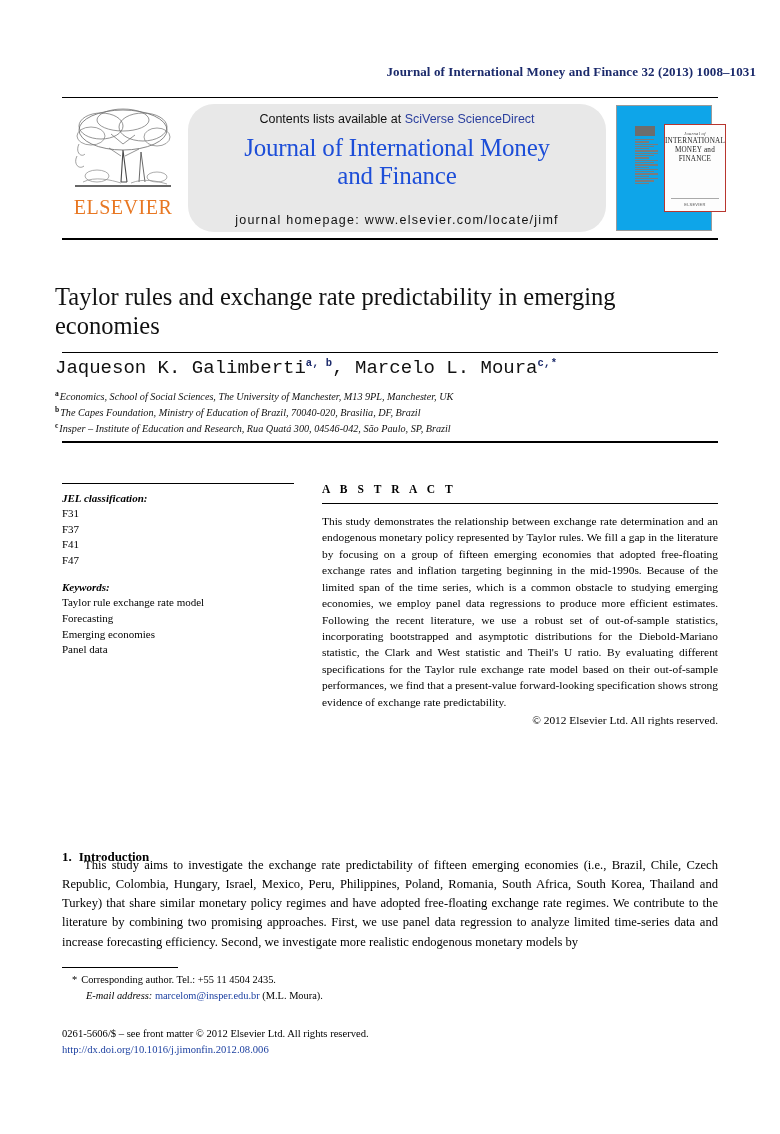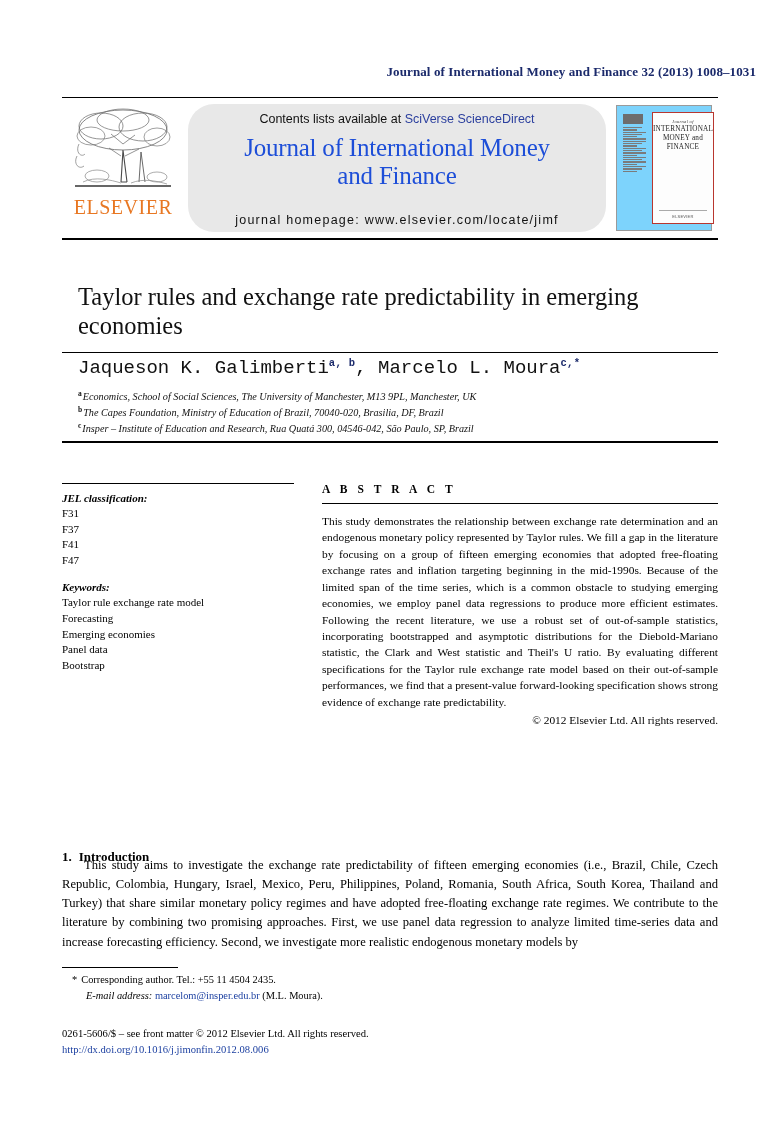--- a/index.html
+++ b/index.html
@@ -111,25 +111,25 @@
   .cover-block {
     width: 108px;
     flex: 0 0 108px;
     display: flex;
     align-items: center;
     justify-content: center;
   }
   .cover {
     width: 96px;
     height: 126px;
-    background: #7dd3fc;
+    background: #0ea5e9;
     border: 1px solid #9a9a9a;
     box-sizing: border-box;
     display: flex;
-    padding: 6px;
+    padding: 18px;
   }
   .cover-left {
     width: 26px;
     flex: 0 0 26px;
     display: flex;
     flex-direction: column;
     gap: 1px;
     padding-top: 2px;
   }
   .cover-left .tinybar {
@@ -190,21 +190,21 @@
     left: 10%;
     width: 80%;
     height: 1px;
     background: #aaa;
   }
 
   
   .title-area {
     position: absolute;
     top: 283px;
-    left: 78px;
+    left: 55px;
     width: 660px;
   }
   .article-title {
     font-family: "Liberation Serif", serif;
     font-size: 24.5px;
     line-height: 1.18;
     color: #111;
     margin: 0 0 16px 0;
     font-weight: 400;
   }
@@ -466,21 +466,20 @@
         <p class="meta-item">F31</p>
         <p class="meta-item">F37</p>
         <p class="meta-item">F41</p>
         <p class="meta-item">F47</p>
         <div class="meta-gap"></div>
         <p class="meta-head">Keywords:</p>
         <p class="meta-item">Taylor rule exchange rate model</p>
         <p class="meta-item">Forecasting</p>
         <p class="meta-item">Emerging economies</p>
         <p class="meta-item">Panel data</p>
-        <p class="meta-item">Bootstrap</p>
       </div>
 
       <div class="col-right">
         <div class="abstract-head">A B S T R A C T</div>
         <div class="rule"></div>
         <p class="abstract-body">This study demonstrates the relationship between exchange rate determination and an endogenous monetary policy represented by Taylor rules. We fill a gap in the literature by focusing on a group of fifteen emerging economies that adopted free-floating exchange rates and inflation targeting beginning in the mid-1990s. Because of the limited span of the time series, which is a common obstacle to studying emerging economies, we employ panel data regressions to produce more efficient estimates. Following the recent literature, we use a robust set of out-of-sample statistics, incorporating bootstrapped and asymptotic distributions for the Diebold-Mariano statistic, the Clark and West statistic and Theil's U ratio. By evaluating different specifications for the Taylor rule exchange rate model based on their out-of-sample performances, we find that a present-value forward-looking specification shows strong evidence of exchange rate predictability.</p>
         <p class="copyright">© 2012 Elsevier Ltd. All rights reserved.</p>
       </div>
 
     </div>

